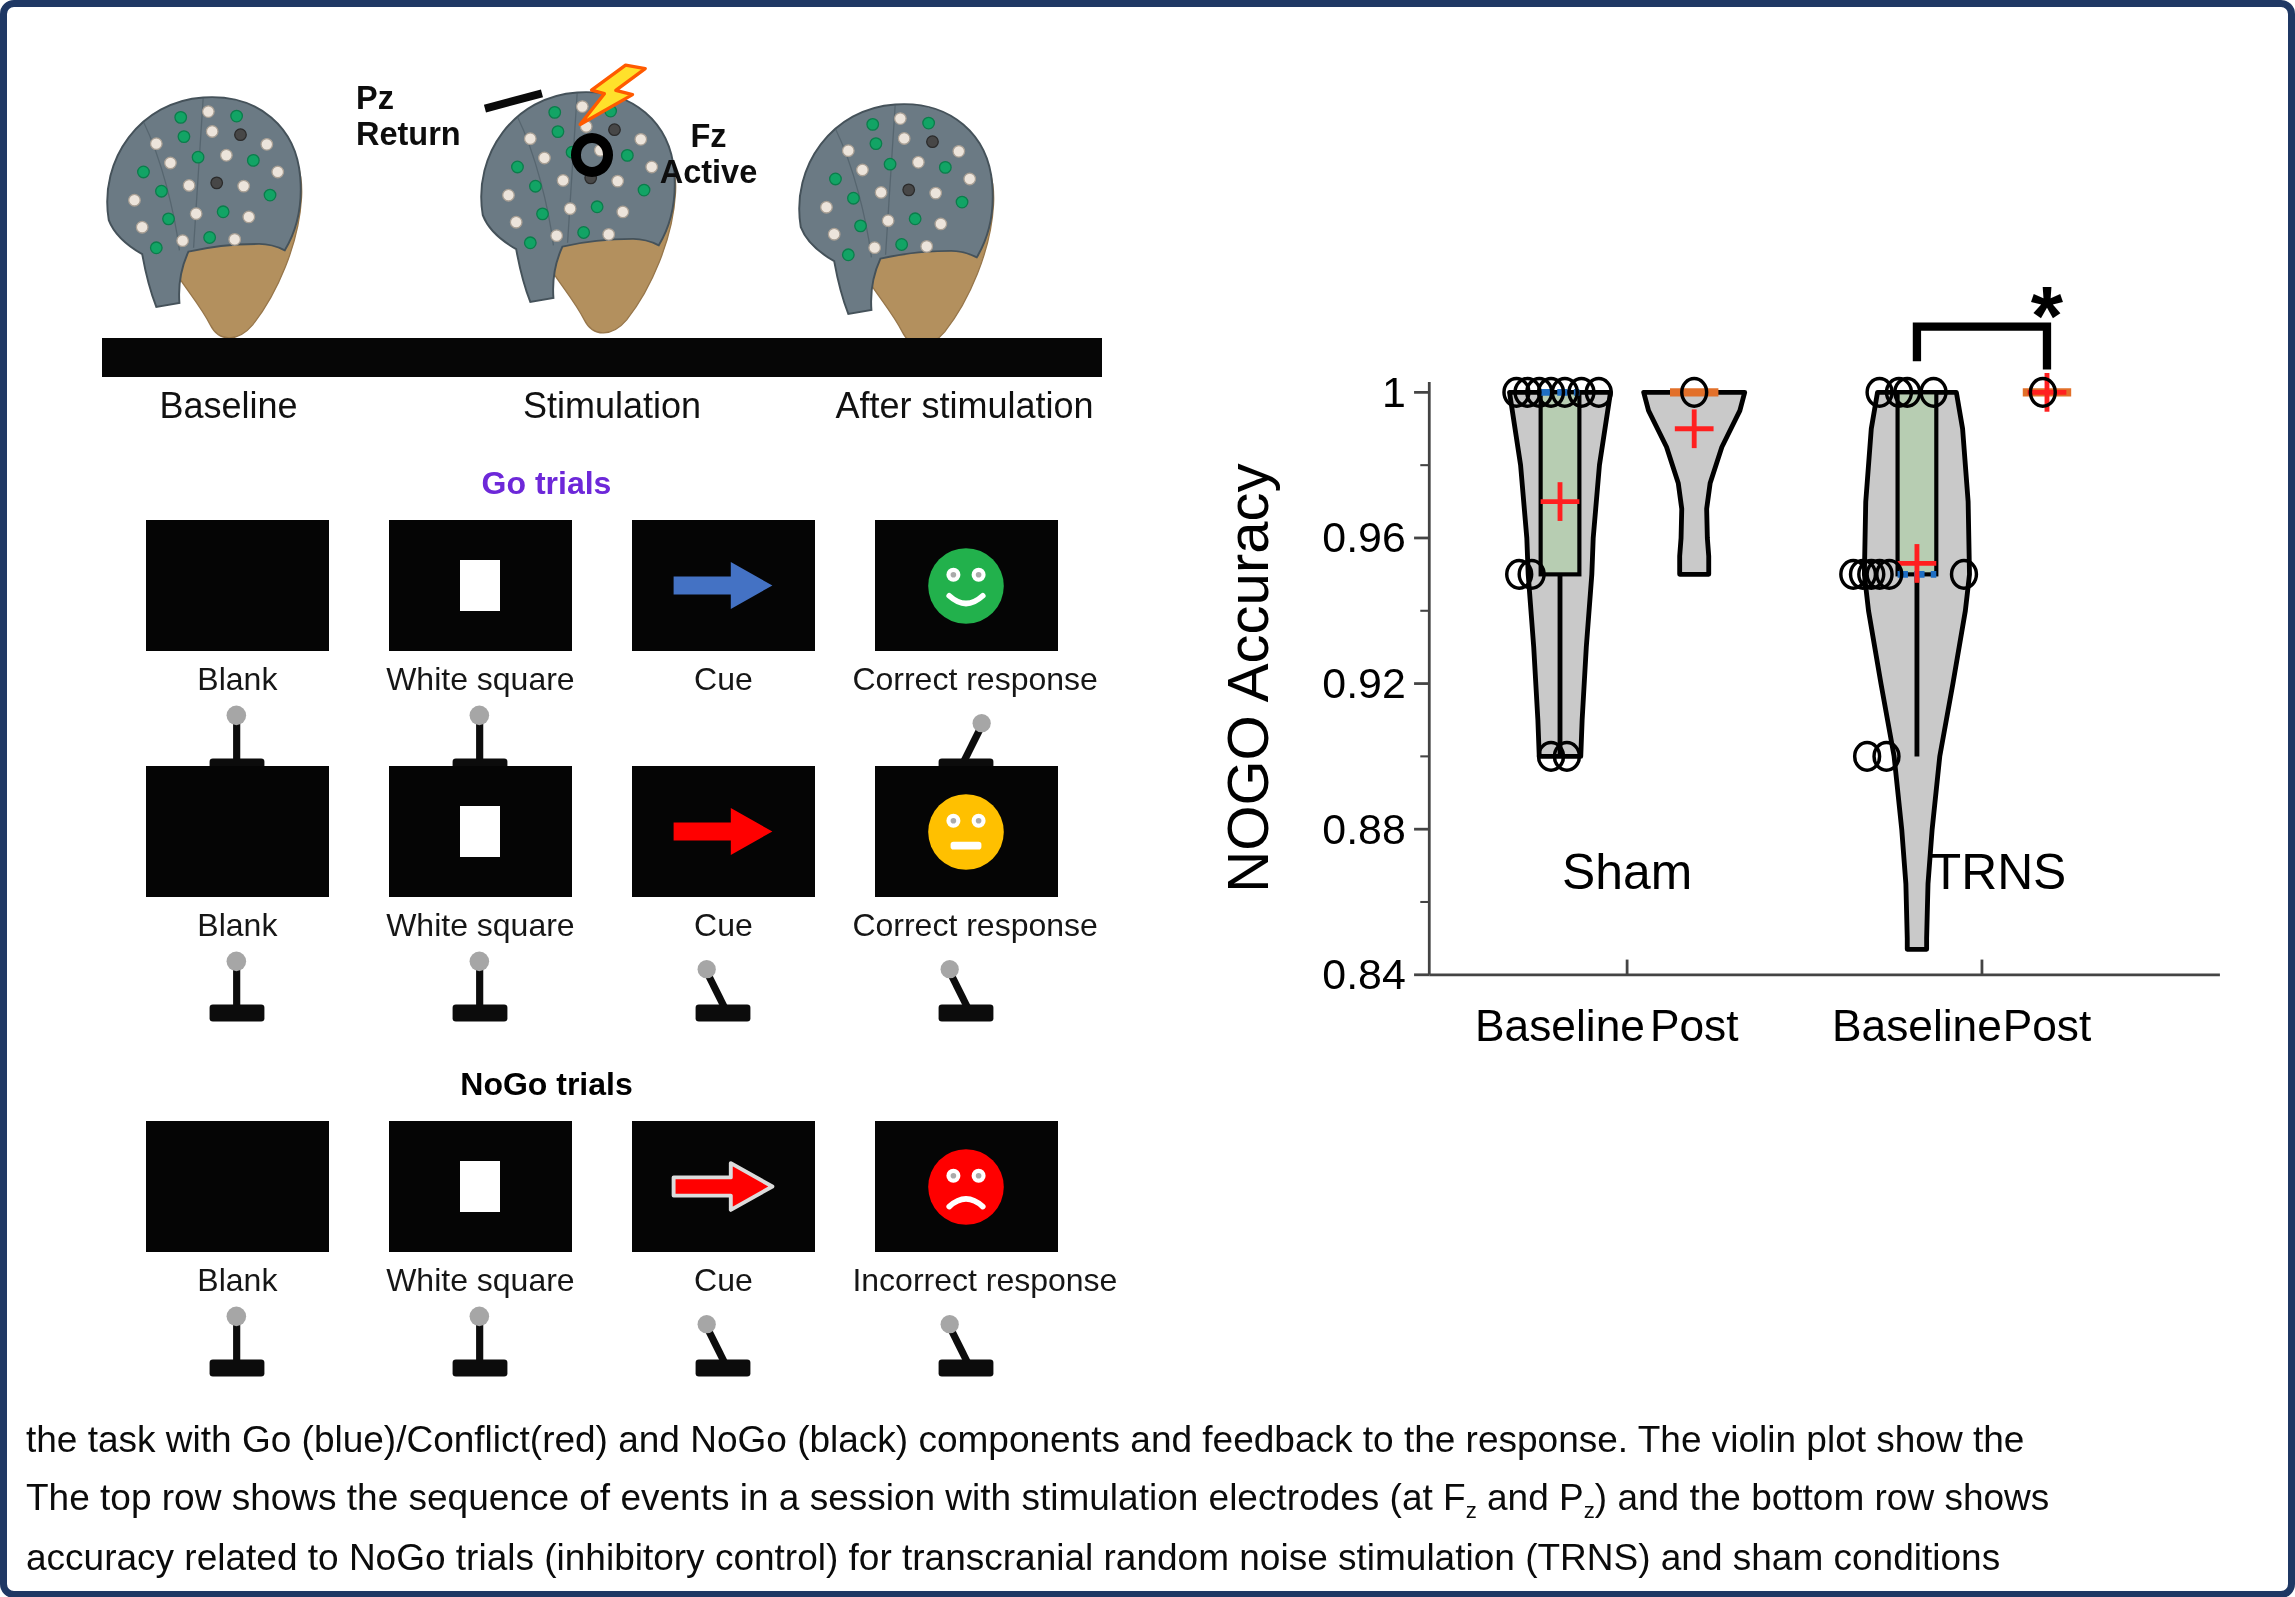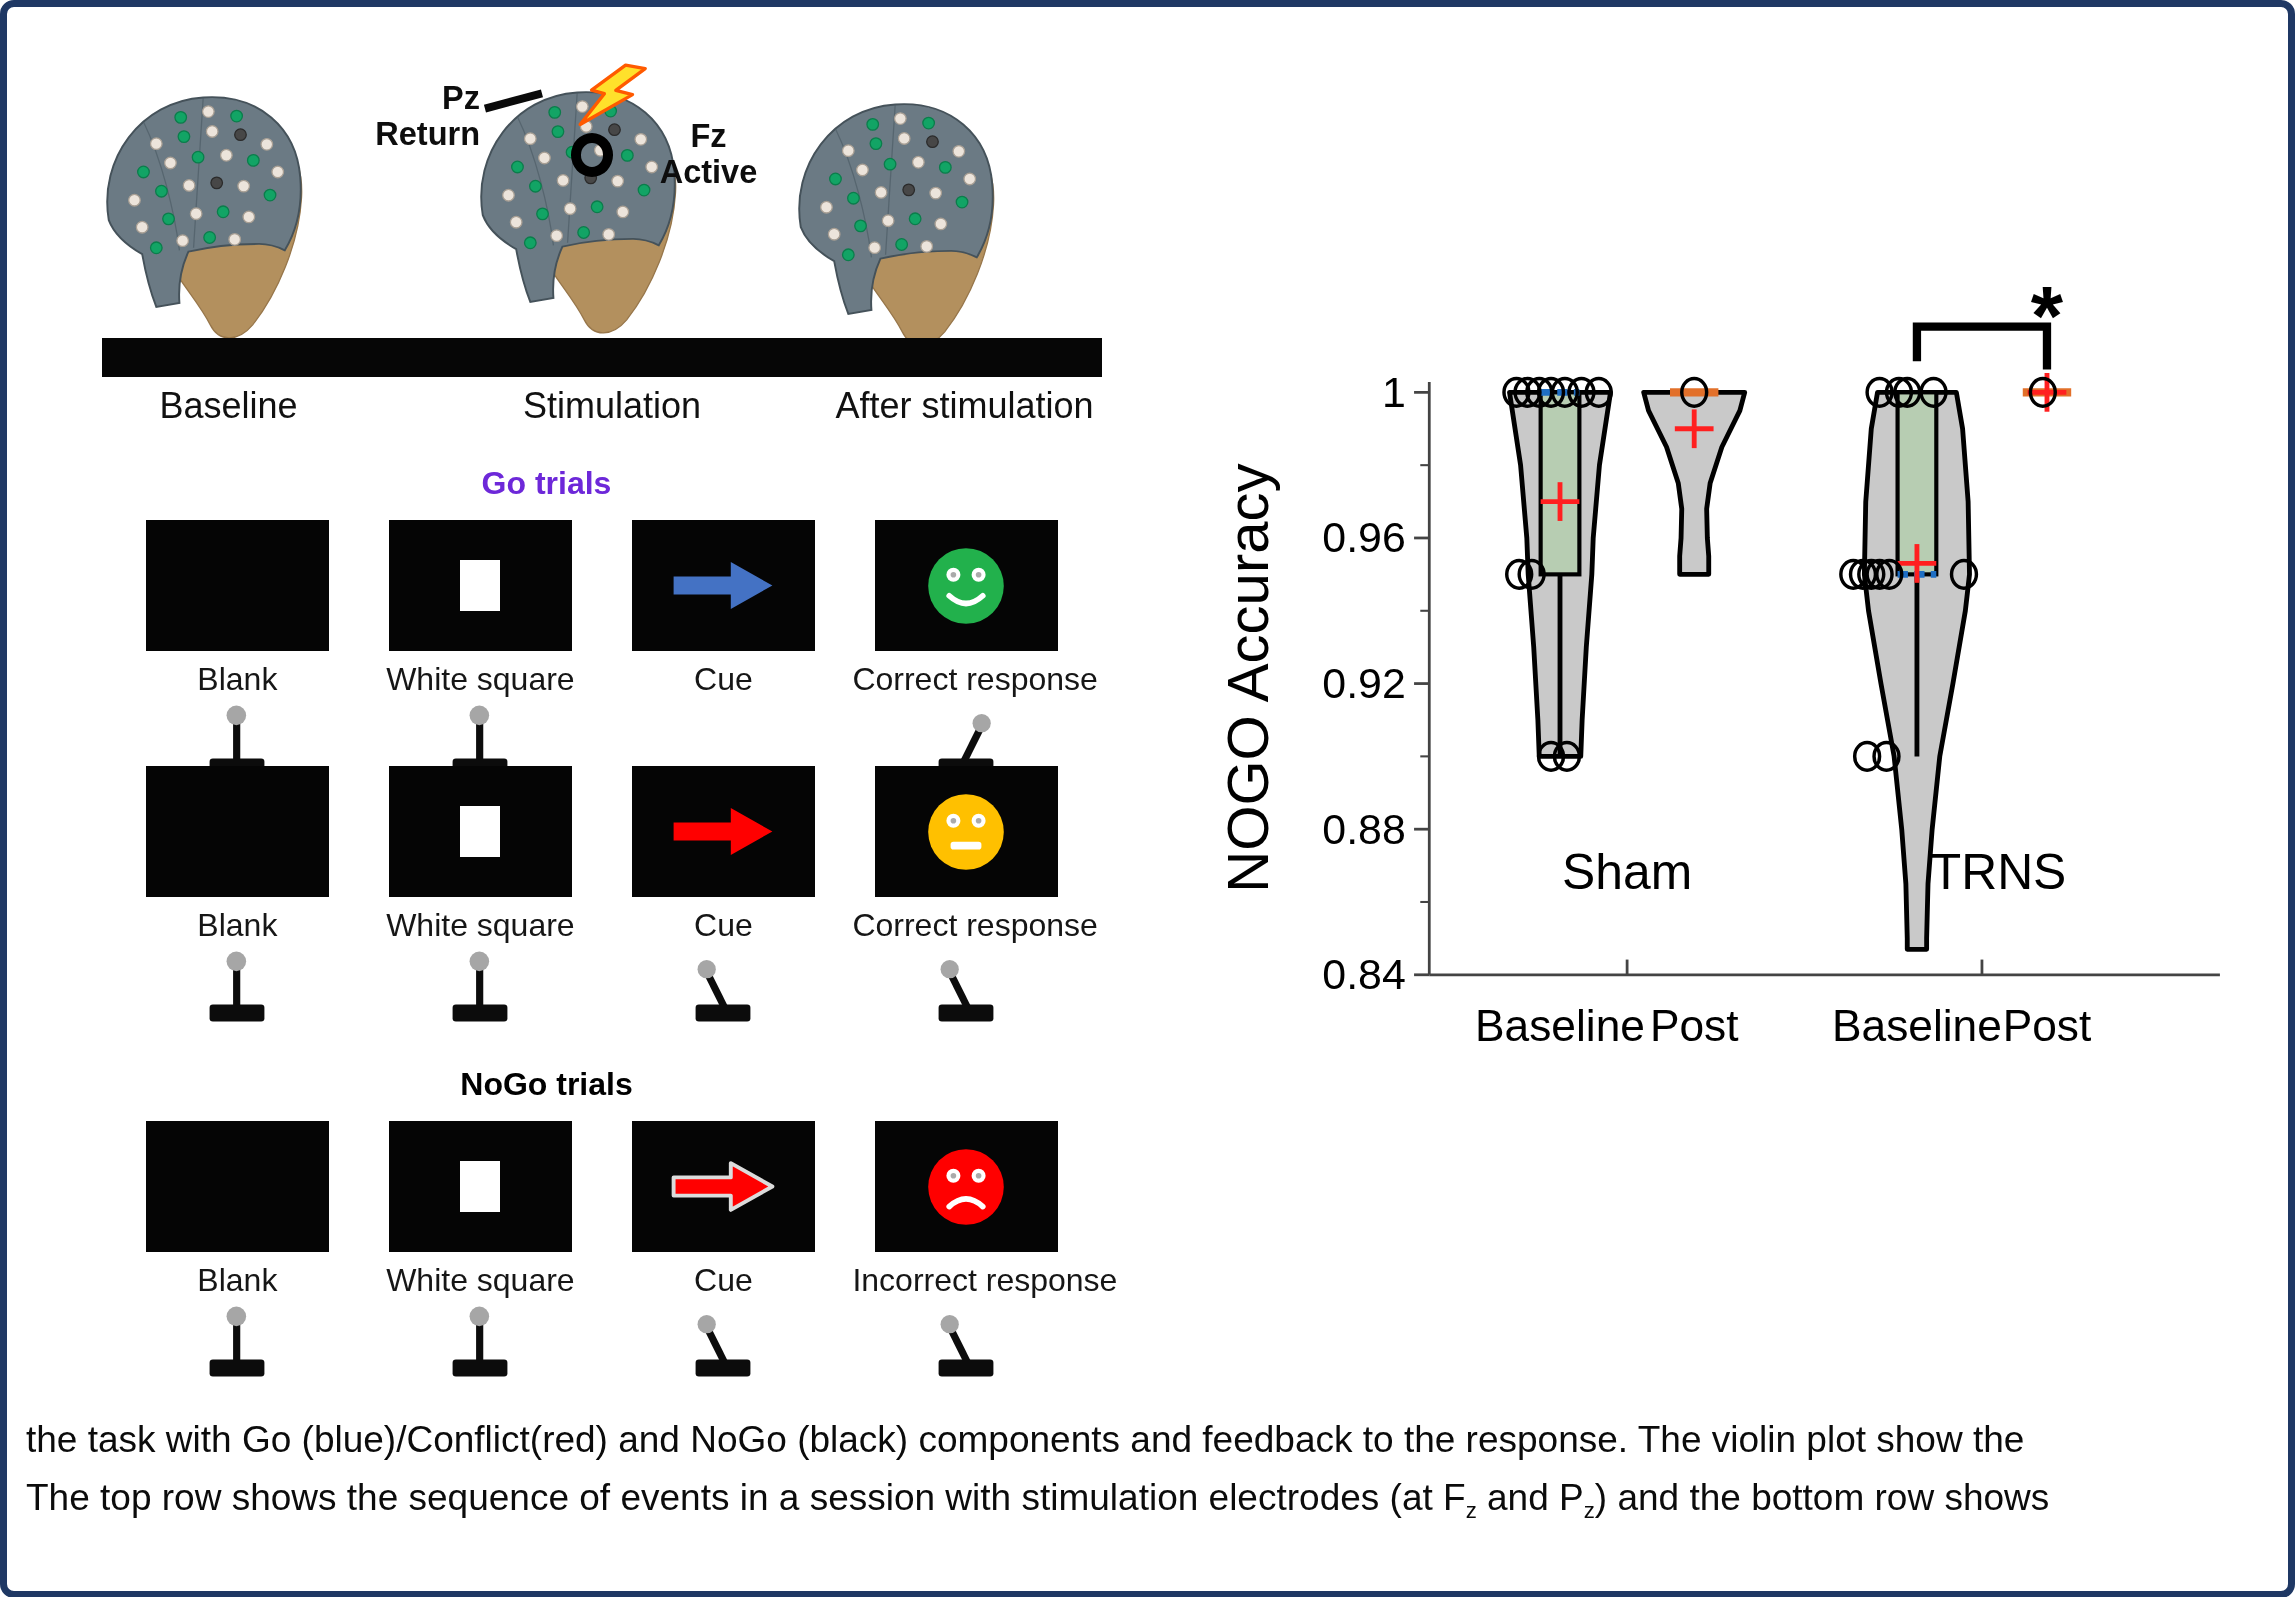--- a/index.html
+++ b/index.html
@@ -10,21 +10,21 @@
   .head{position:absolute;width:246px;height:257px;}
   #head1{left:77px;top:82px;}
   #head2{left:451px;top:77px;}
   #head3{left:769px;top:89px;}
   .table-bar{position:absolute;left:102px;top:338px;width:1000px;height:39px;background:#060606;}
   .stage-label{position:absolute;top:385px;font-size:36px;color:#111;text-align:center;}
   #stage-label-1{left:90px;width:277px;}
   #stage-label-2{left:460px;width:304px;}
   #stage-label-3{left:750px;width:429px;}
   .elec-label{position:absolute;font-size:32.5px;font-weight:600;color:#0d0d0d;line-height:1.12;}
-  #pz-label{left:356px;top:80px;width:124px;text-align:right;}
+  #pz-label{left:356px;top:80px;width:124px;}
   #fz-label{left:643px;top:118px;width:131px;text-align:center;}
   #pz-line{position:absolute;left:484px;top:97px;width:59px;height:8.3px;background:#0a0a0a;transform:rotate(-15deg);}
   #fz-ring{position:absolute;left:571px;top:133px;width:22px;height:23.5px;border:10.4px solid #000;border-radius:50%;}
   #bolt{position:absolute;left:580px;top:61px;width:69px;height:73px;transform:rotate(10deg);}
 
   
   .trow{position:absolute;left:104px;width:1010px;}
   #row-go{top:465px;} #row-conflict{top:766px;} #row-nogo{top:1066px;}
   .trow-title{width:885px;text-align:center;font-size:32px;font-weight:bold;margin-bottom:18px;}
   #row-go .trow-title{color:#6d28d9;}
@@ -498,16 +498,17 @@
       <line x1="1182" y1="187" x2="1238" y2="187" stroke="#ff2020" stroke-width="7"></line>
       <line x1="1210" y1="159" x2="1210" y2="215" stroke="#ff2020" stroke-width="7"></line>
       <ellipse cx="1204" cy="187" rx="18" ry="20" fill="none" stroke="#000" stroke-width="5"></ellipse>
       <path d="M1022,142 L1022,92 L1210,92 L1210,154" fill="none" stroke="#000" stroke-width="12"></path>
       <text x="1210" y="118" text-anchor="middle" font-size="120" font-weight="bold">*</text>
     </svg>
 
   <div id="caption">
     <div class="cap-line">the task with Go (blue)/Conflict(red) and NoGo (black) components and feedback to the response. The violin plot show the</div>
     <div class="cap-line"><span>The top row shows the sequence of events in a session with stimulation electrodes (at F</span><sub>z</sub><span> and P</span><sub>z</sub><span>) and the bottom row shows</span></div>
+    <div class="cap-line">accuracy related to NoGo trials (inhibitory control) for transcranial random noise stimulation (TRNS) and sham conditions</div>
   </div>
 
 </div>
 
 
 </body></html>

